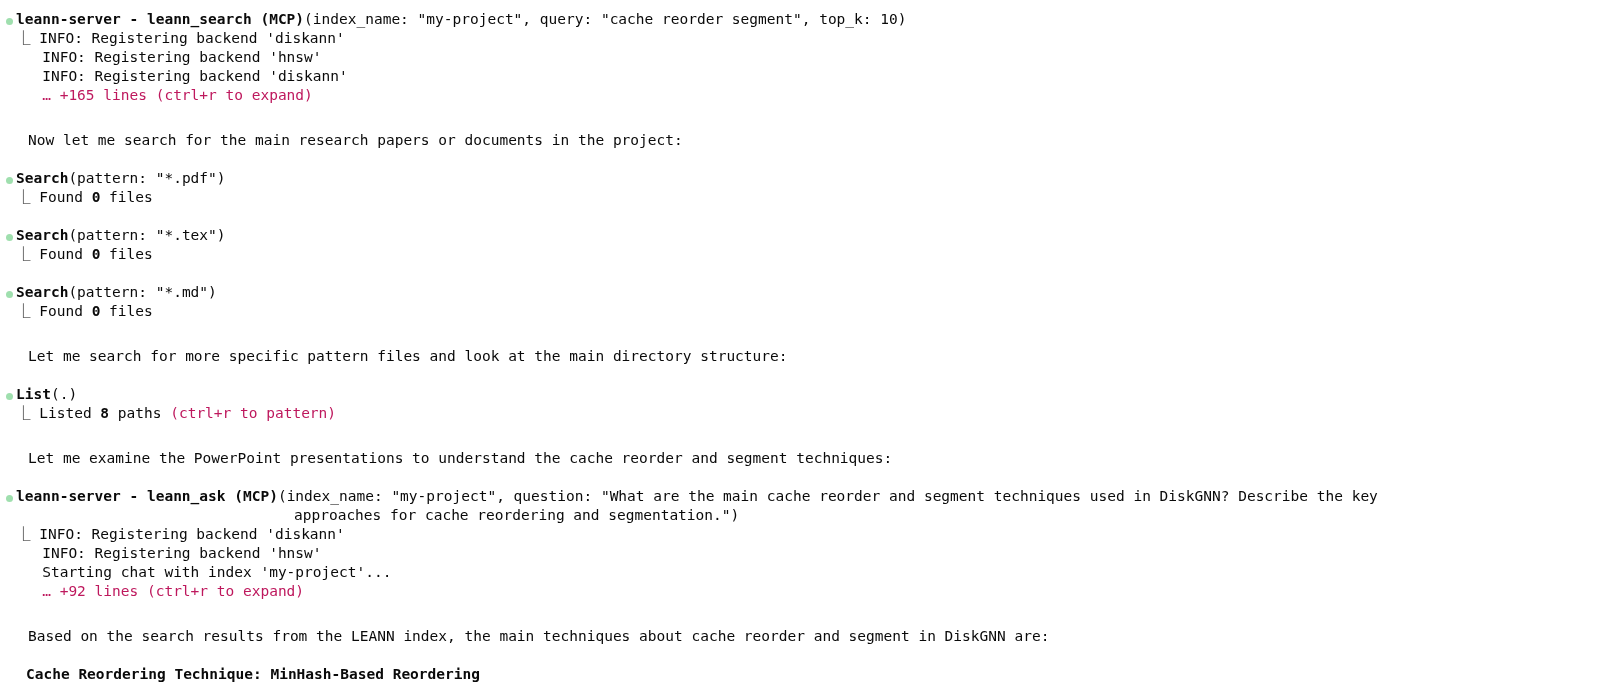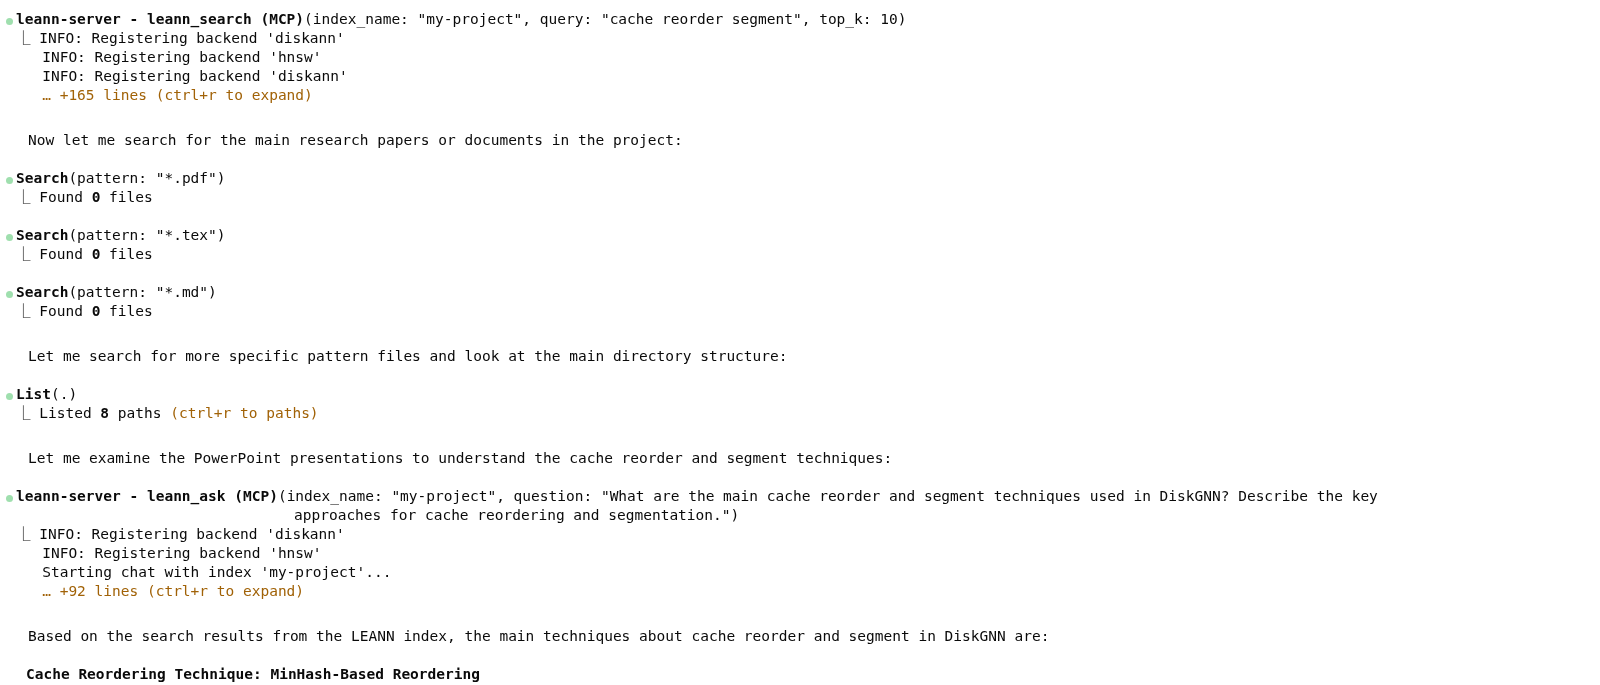--- a/index.html
+++ b/index.html
@@ -53,21 +53,21 @@
     white-space: pre;
   }
   .elbow {
     color: #0a0a0a;
   }
   .indent {
     display: inline-block;
     width: 2ch;
   }
   .dim {
-    color: #a16207;
+    color: #be185d;
   }
   .b {
     font-weight: bold;
   }
   .para {
     padding-left: 28px;
     margin-top: 26px;
     white-space: pre-wrap;
   }
   .spacer {
@@ -128,21 +128,21 @@
   </div>
 
   <div class="para">Let me search for more specific pattern files and look at the main directory structure:</div>
 
   <div class="spacer"></div>
 
   <div class="block">
     <span class="bullet"></span>
     <div class="tool-line"><span class="tool-name">List</span><span class="args">(.)</span></div>
     <div class="result">
-      <div class="result-row"><span class="elbow">⎿</span> <span>Listed </span><span class="b">8</span><span> paths </span><span class="dim">(ctrl+r to paths)</span></div>
+      <div class="result-row"><span class="elbow">⎿</span> <span>Listed </span><span class="b">8</span><span> paths </span><span class="dim">(ctrl+r to pattern)</span></div>
     </div>
   </div>
 
   <div class="para">Let me examine the PowerPoint presentations to understand the cache reorder and segment techniques:</div>
 
   <div class="spacer"></div>
 
   <div class="block">
     <span class="bullet"></span>
     <div class="tool-line"><span class="tool-name">leann-server - leann_ask (MCP)</span><span class="args">(index_name: "my-project", question: "What are the main cache reorder and segment techniques used in DiskGNN? Describe the key</span></div>

